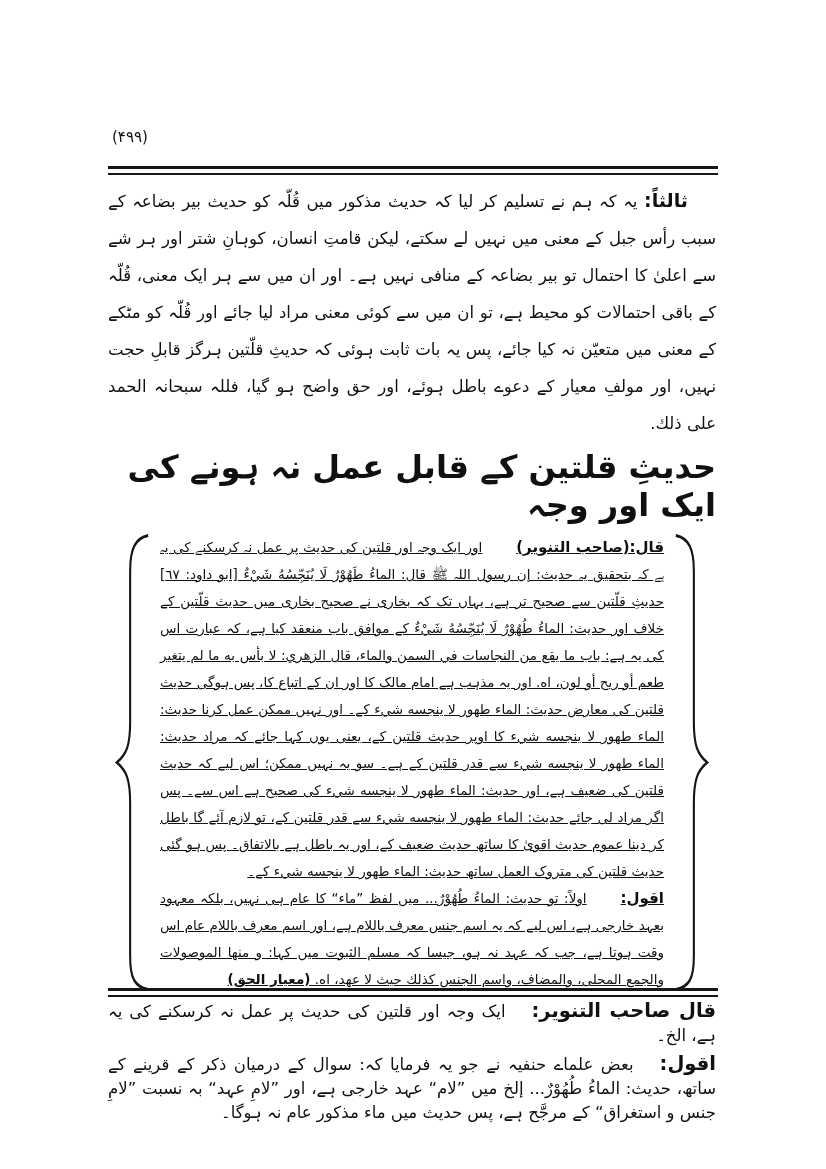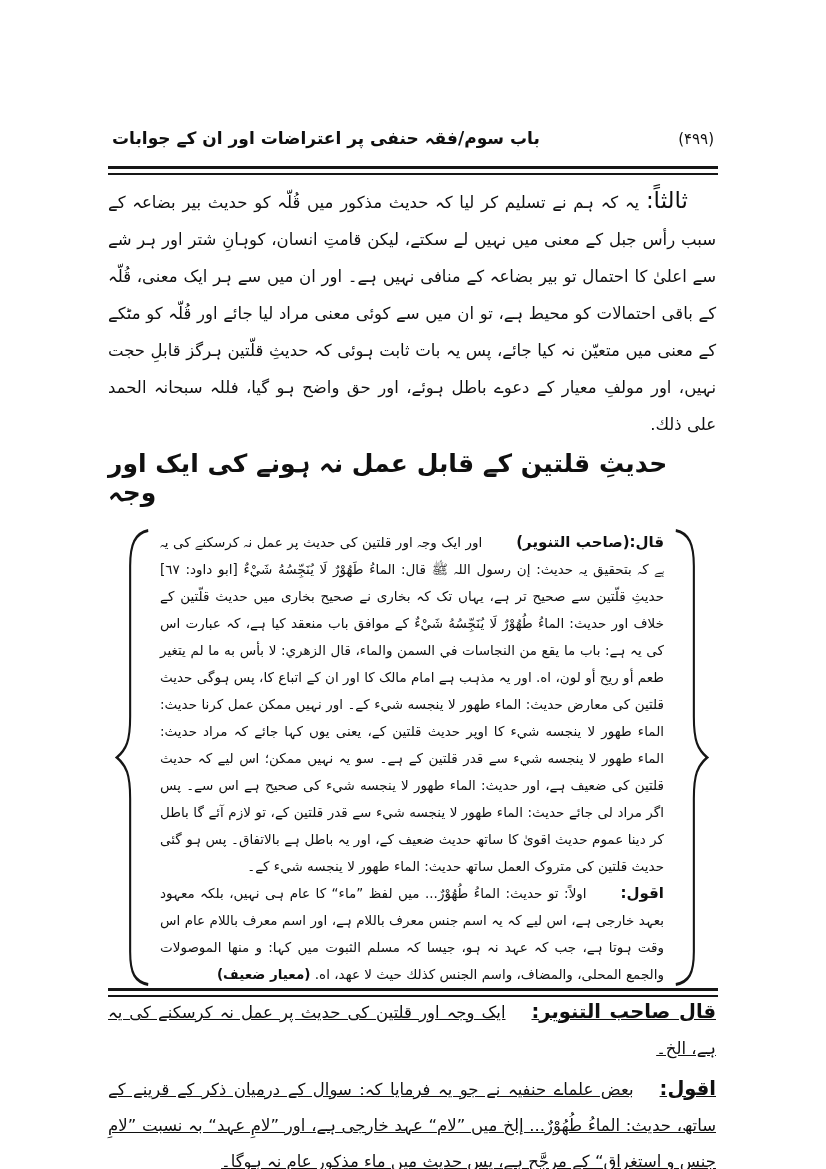--- a/index.html
+++ b/index.html
@@ -32,83 +32,82 @@
   .bottom-rule{top:988px;}
   
   .content{
     position:absolute;top:182px;left:108px;right:110px;
   }
   .body-para{
     margin:0;font-size:16.5px;line-height:37px;
     text-align:justify;
   }
   .indent{text-indent:28px;}
-  .inline-lead{font-weight:normal;font-size:23px;}
+  .inline-lead{font-weight:bold;font-size:19px;}
   .section-heading{
     margin:6px 0 4px 0;
-    text-align:left;
-    font-size:25px;font-weight:bold;
+    text-align:right;
+    font-size:32px;font-weight:bold;
   }
   
   .bracket-block{
     position:relative;
-    margin-top:18px;
+    margin-top:6px;
     padding:4px 52px 2px 52px;
     min-height:330px;
     box-sizing:border-box;
+    text-decoration:underline;
   }
   .brace{
     position:absolute;top:0;height:100%;width:38px;
   }
   .brace-right{right:6px;}
   .brace-left{left:6px;}
   .bracket-text p{
     margin:0;font-size:13.5px;line-height:27px;
     text-align:justify;
   }
   .bracket-lead{font-weight:bold;font-size:15px;margin-left:34px;}
   .bracket-source{font-weight:bold;}
   
   .lead-para{
-    margin:4px 0 0 0;font-size:16.5px;line-height:36px;
+    margin:4px 0 0 0;font-size:16.5px;line-height:24px;
     text-align:justify;
-    text-decoration:underline;
   }
   .big-lead{
     font-weight:bold;font-size:19.5px;margin-left:26px;
   }
 </style>
 </head>
 <body>
 
 <div class="page">
 
   <header class="page-header">
-    <span class="chapter-title">باب سوم/فقہ حنفی پر اعتراضات اور ان کے جوابات</span>
     <span class="page-num">(۴۹۹)</span>
   </header>
 
   <div class="double-rule top-rule"></div>
 
   <main class="content">
 
     <p class="body-para indent"><b class="inline-lead">ثالثاً:</b> <span>یہ کہ ہم نے تسلیم کر لیا کہ حدیث مذکور میں قُلّہ کو حدیث بیر بضاعہ کے سبب رأس جبل کے معنی میں نہیں لے سکتے، لیکن قامتِ انسان، کوہانِ شتر اور ہر شے سے اعلیٰ کا احتمال تو بیر بضاعہ کے منافی نہیں ہے۔ اور ان میں سے ہر ایک معنی، قُلّہ کے باقی احتمالات کو محیط ہے، تو ان میں سے کوئی معنی مراد لیا جائے اور قُلّہ کو مٹکے کے معنی میں متعیّن نہ کیا جائے، پس یہ بات ثابت ہوئی کہ حدیثِ قلّتین ہرگز قابلِ حجت نہیں، اور مولفِ معیار کے دعوے باطل ہوئے، اور حق واضح ہو گیا، فللہ سبحانہ الحمد علی ذلك.</span></p>
 
     <h2 class="section-heading">حدیثِ قلتین کے قابل عمل نہ ہونے کی ایک اور وجہ</h2>
 
     <section class="bracket-block">
       <svg class="brace brace-right" viewBox="0 0 40 340" preserveAspectRatio="none" aria-hidden="true">
         <path d="M4,4 C18,6 23,14 23,30 L23,140 C23,158 27,164 37,170 C27,176 23,182 23,200 L23,312 C23,328 18,334 4,336" fill="none" stroke="#161616" stroke-width="2.2"></path>
       </svg>
       <svg class="brace brace-left" viewBox="0 0 40 340" preserveAspectRatio="none" aria-hidden="true">
         <path d="M36,4 C22,6 17,14 17,30 L17,140 C17,158 13,164 3,170 C13,176 17,182 17,200 L17,312 C17,328 22,334 36,336" fill="none" stroke="#161616" stroke-width="2.2"></path>
       </svg>
       <div class="bracket-text">
         <p><b class="bracket-lead">قال:(صاحب التنویر)</b><span>اور ایک وجہ اور قلتین کی حدیث پر عمل نہ کرسکنے کی یہ ہے کہ بتحقیق یہ حدیث: إن رسول اللہ ﷺ قال: الماءُ طَهُوْرٌ لَا يُنَجِّسُهُ شَيْءٌ [ابو داود: ٦٧] حدیثِ قلّتین سے صحیح تر ہے، یہاں تک کہ بخاری نے صحیح بخاری میں حدیث قلّتین کے خلاف اور حدیث: الماءُ طُهُوْرٌ لَا يُنَجِّسُهُ شَيْءٌ کے موافق باب منعقد کیا ہے، کہ عبارت اس کی یہ ہے: باب ما يقع من النجاسات في السمن والماء، قال الزهري: لا بأس به ما لم يتغير طعم أو ريح أو لون، اه. اور یہ مذہب ہے امام مالک کا اور ان کے اتباع کا، پس ہوگی حدیث قلتین کی معارض حدیث: الماء طهور لا ينجسه شيء کے۔ اور نہیں ممکن عمل کرنا حدیث: الماء طهور لا ينجسه شيء کا اوپر حدیث قلتین کے، یعنی یوں کہا جائے کہ مراد حدیث: الماء طهور لا ينجسه شيء سے قدر قلتین کے ہے۔ سو یہ نہیں ممکن؛ اس لیے کہ حدیث قلتین کی ضعیف ہے، اور حدیث: الماء طهور لا ينجسه شيء کی صحیح ہے اس سے۔ پس اگر مراد لی جائے حدیث: الماء طهور لا ينجسه شيء سے قدر قلتین کے، تو لازم آئے گا باطل کر دینا عموم حدیث اقویٰ کا ساتھ حدیث ضعیف کے، اور یہ باطل ہے بالاتفاق۔ پس ہو گئی حدیث قلتین کی متروک العمل ساتھ حدیث: الماء طهور لا ينجسه شيء کے۔</span></p>
-        <p><b class="bracket-lead">اقول:</b><span>اولاً: تو حدیث: الماءُ طُهُوْرٌ... میں لفظ ”ماء“ کا عام ہی نہیں، بلکہ معہود بعہد خارجی ہے، اس لیے کہ یہ اسم جنس معرف باللام ہے، اور اسم معرف باللام عام اس وقت ہوتا ہے، جب کہ عہد نہ ہو، جیسا کہ مسلم الثبوت میں کہا: و منها الموصولات والجمع المحلى، والمضاف، واسم الجنس كذلك حيث لا عهد، اه.</span> <b class="bracket-source">(معیار ضعیف)</b></p>
+        <p><b class="bracket-lead">اقول:</b><span>اولاً: تو حدیث: الماءُ طُهُوْرٌ... میں لفظ ”ماء“ کا عام ہی نہیں، بلکہ معہود بعہد خارجی ہے، اس لیے کہ یہ اسم جنس معرف باللام ہے، اور اسم معرف باللام عام اس وقت ہوتا ہے، جب کہ عہد نہ ہو، جیسا کہ مسلم الثبوت میں کہا: و منها الموصولات والجمع المحلى، والمضاف، واسم الجنس كذلك حيث لا عهد، اه.</span> <b class="bracket-source">(معیار الحق)</b></p>
       </div>
     </section>
 
     <p class="lead-para"><b class="big-lead">قال صاحب التنویر:</b><span>ایک وجہ اور قلتین کی حدیث پر عمل نہ کرسکنے کی یہ ہے، الخ۔</span></p>
 
 
     <p class="lead-para"><b class="big-lead">اقول:</b><span>بعض علماے حنفیہ نے جو یہ فرمایا کہ: سوال کے درمیان ذکر کے قرینے کے ساتھ، حدیث: الماءُ طُهُوْرٌ... إلخ میں ”لام“ عہد خارجی ہے، اور ”لامِ عہد“ بہ نسبت ”لامِ جنس و استغراق“ کے مرجَّح ہے، پس حدیث میں ماء مذکور عام نہ ہوگا۔</span></p>
 
   </main>
 

